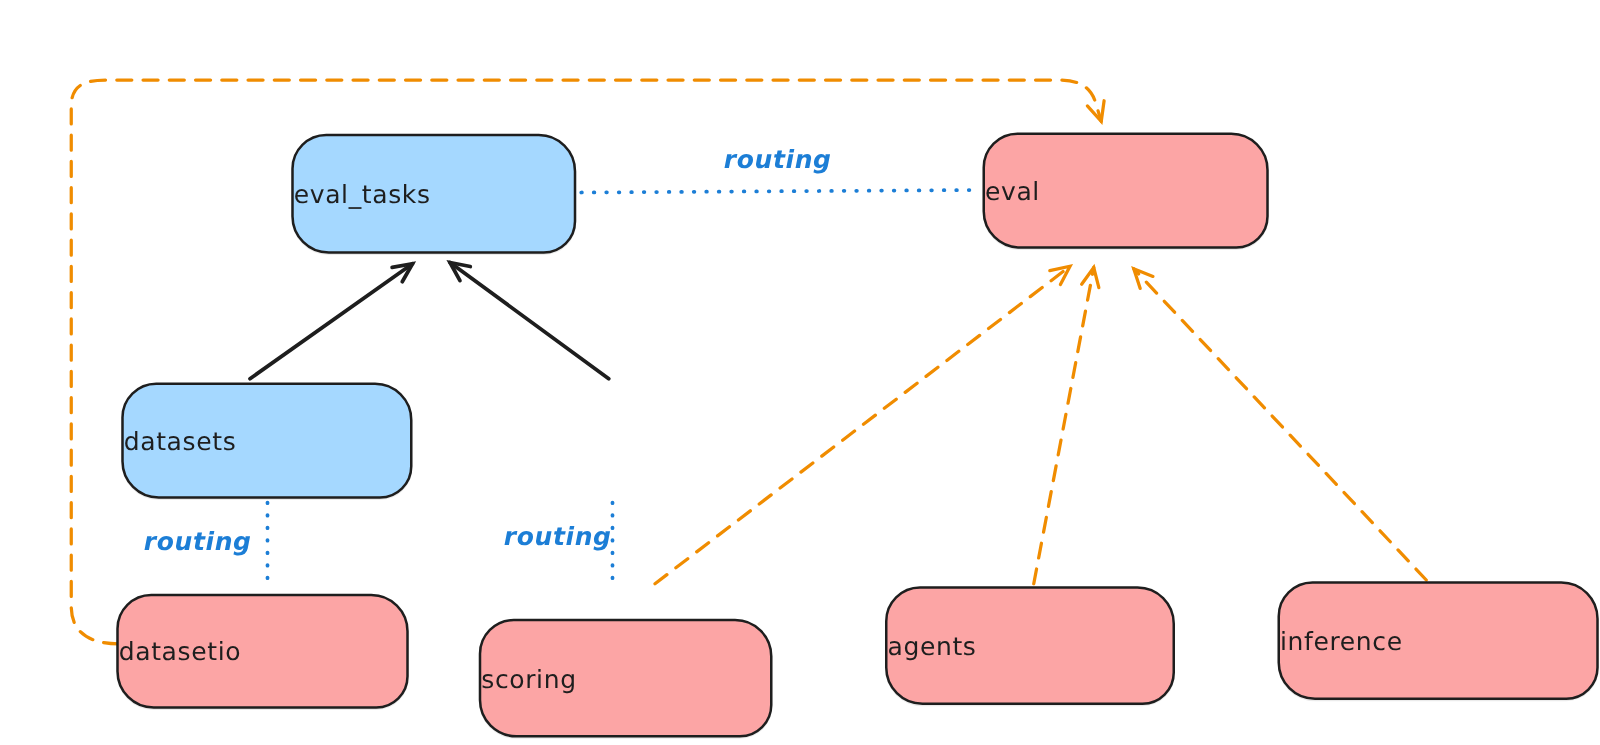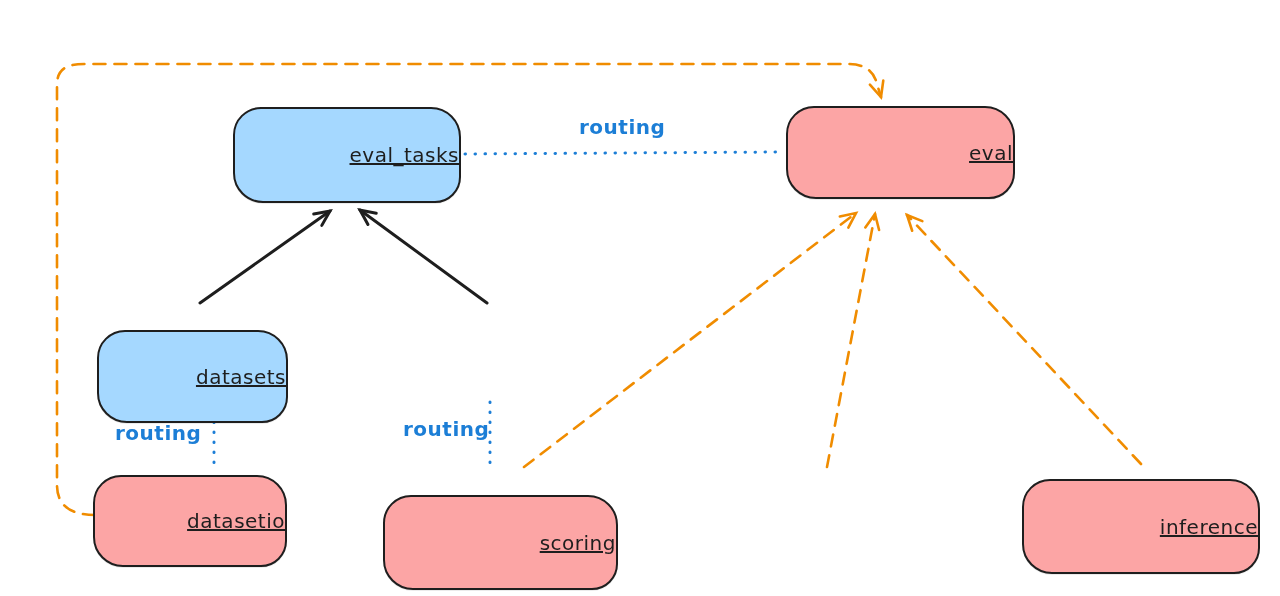--- a/index.html
+++ b/index.html
@@ -21,47 +21,47 @@
     width: 1280px; height: 596px;
     pointer-events: none;
   }
   .node {
     position: absolute;
     box-sizing: border-box;
     border: 2.5px solid #1e1e1e;
     border-radius: 28px 30px 26px 30px;
     display: flex;
     align-items: center;
-    justify-content: flex-end;
+    justify-content: flex-start;
     font-size: 20px;
     letter-spacing: 0.5px;
     color: #1e1e1e;
     cursor: pointer;
     box-shadow: 0 1px 0 rgba(0,0,0,0.08);
-    text-decoration: underline;
   }
   .node-blue  { background: #a5d8ff; }
   .node-green { background: #fca5a5; }
 
   .node-eval-tasks        { left: 233px; top: 107px; width: 228px; height: 96px; }
   .node-eval              { left: 786px; top: 106px; width: 229px; height: 93px; }
-  .node-datasets          { left:  97px; top: 306px; width: 191px; height: 93px; margin-top: 24px; }
+  .node-datasets          { left:  97px; top: 306px; width: 233px; height: 93px; }
   .node-scoring-functions { left: 380px; top: 306px; width: 231px; height: 93px; }
-  .node-datasetio         { left:  93px; top: 475px; width: 194px; height: 92px; }
+  .node-datasetio         { left:  93px; top: 475px; width: 234px; height: 92px; }
   .node-scoring           { left: 383px; top: 471px; width: 235px; height: 95px; margin-top: 24px; }
   .node-agents            { left: 708px; top: 469px; width: 232px; height: 95px; }
-  .node-inference         { left: 1022px; top: 479px; width: 238px; height: 95px; }
+  .node-inference         { left: 1022px; top: 465px; width: 257px; height: 95px; }
 
   .edge-label {
     position: absolute;
     font-size: 20px;
     font-weight: 600;
     letter-spacing: 0.5px;
     color: #1c7ed6;
     white-space: nowrap;
+    font-style: italic;
   }
   .edge-label-top    { left: 579px; top: 115px; }
   .edge-label-left   { left: 115px; top: 421px; }
   .edge-label-middle { left: 403px; top: 417px; }
 </style>
 </head>
 <body>
 
 <div id="canvas">
 
@@ -96,20 +96,23 @@
   </div>
   <div class="node node-blue node-datasets">
     <span>datasets</span>
   </div>
   <div class="node node-green node-datasetio">
     <span>datasetio</span>
   </div>
   <div class="node node-green node-scoring">
     <span>scoring</span>
   </div>
+  <div class="node node-green node-agents">
+    <span>agents</span>
+  </div>
   <div class="node node-green node-inference">
     <span>inference</span>
   </div>
 
   <div class="edge-label edge-label-top">routing</div>
   <div class="edge-label edge-label-left">routing</div>
   <div class="edge-label edge-label-middle">routing</div>
 
 </div>
 

